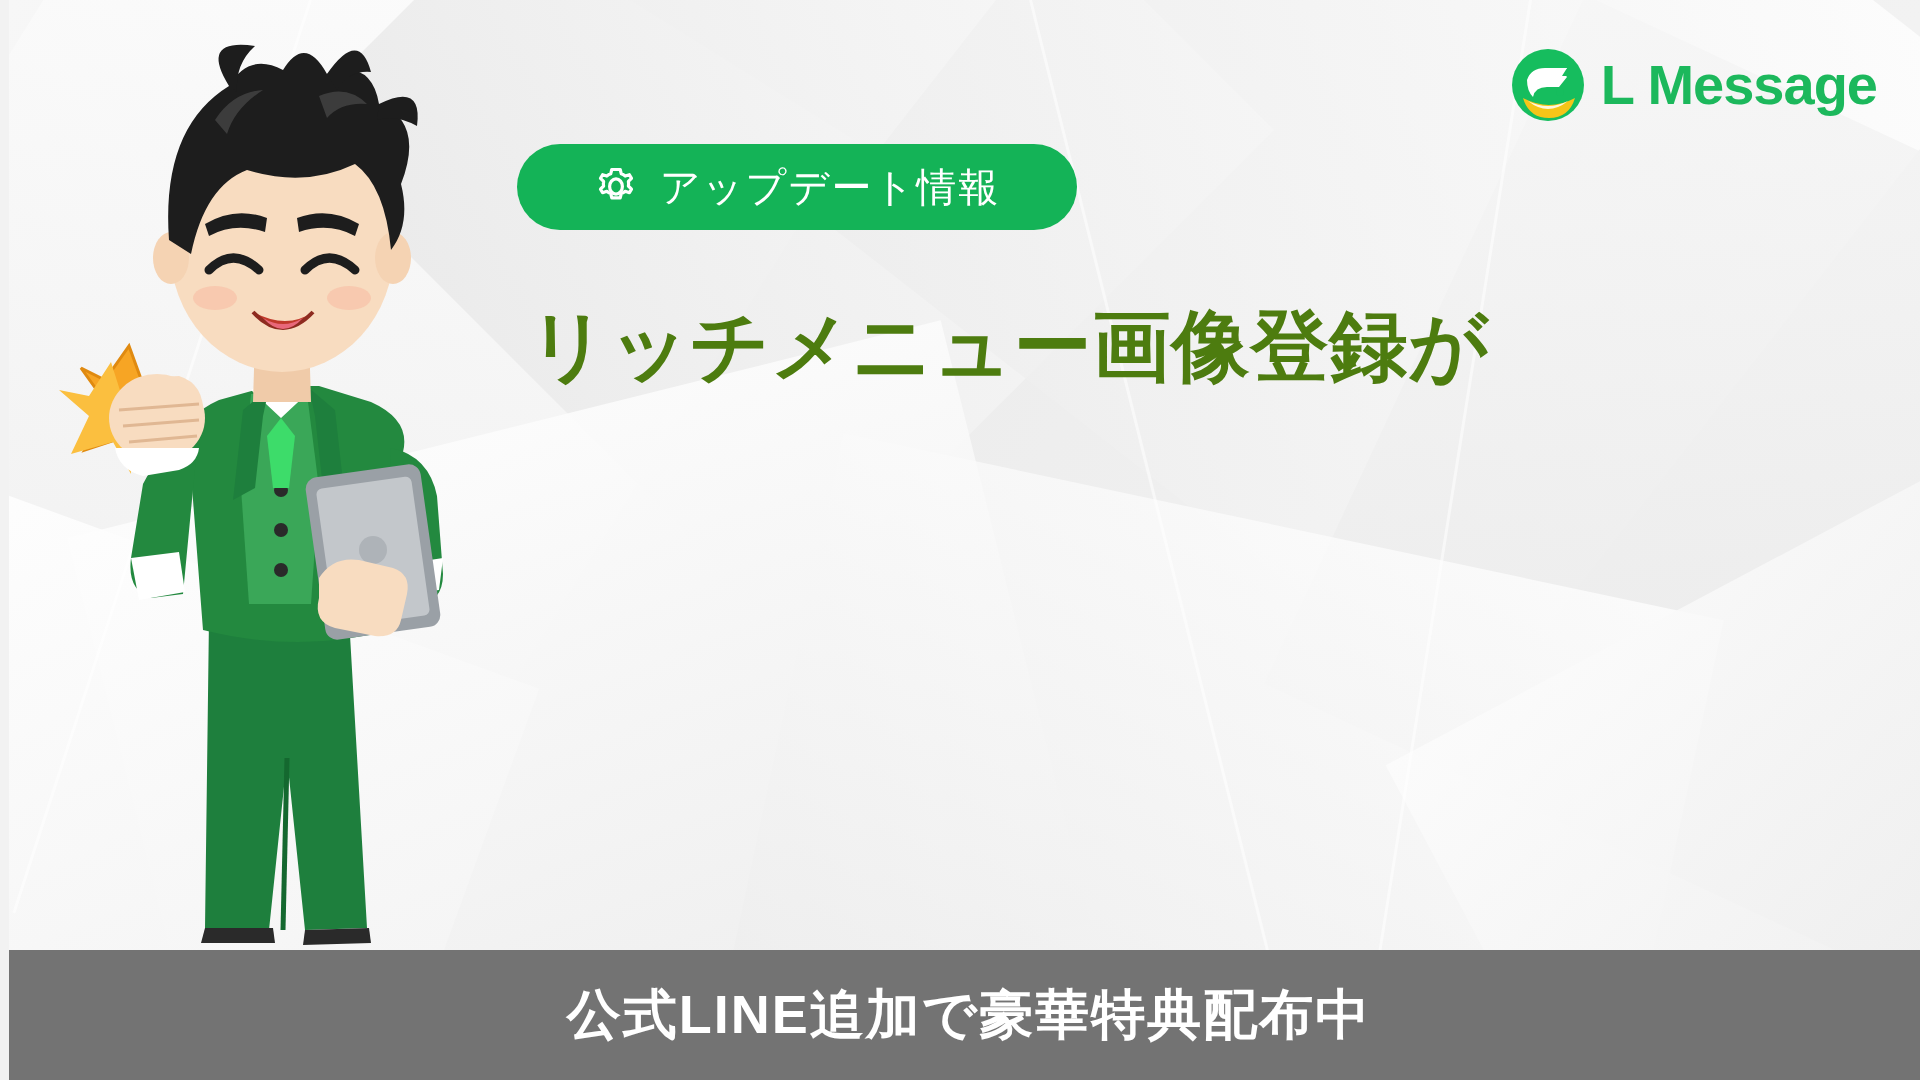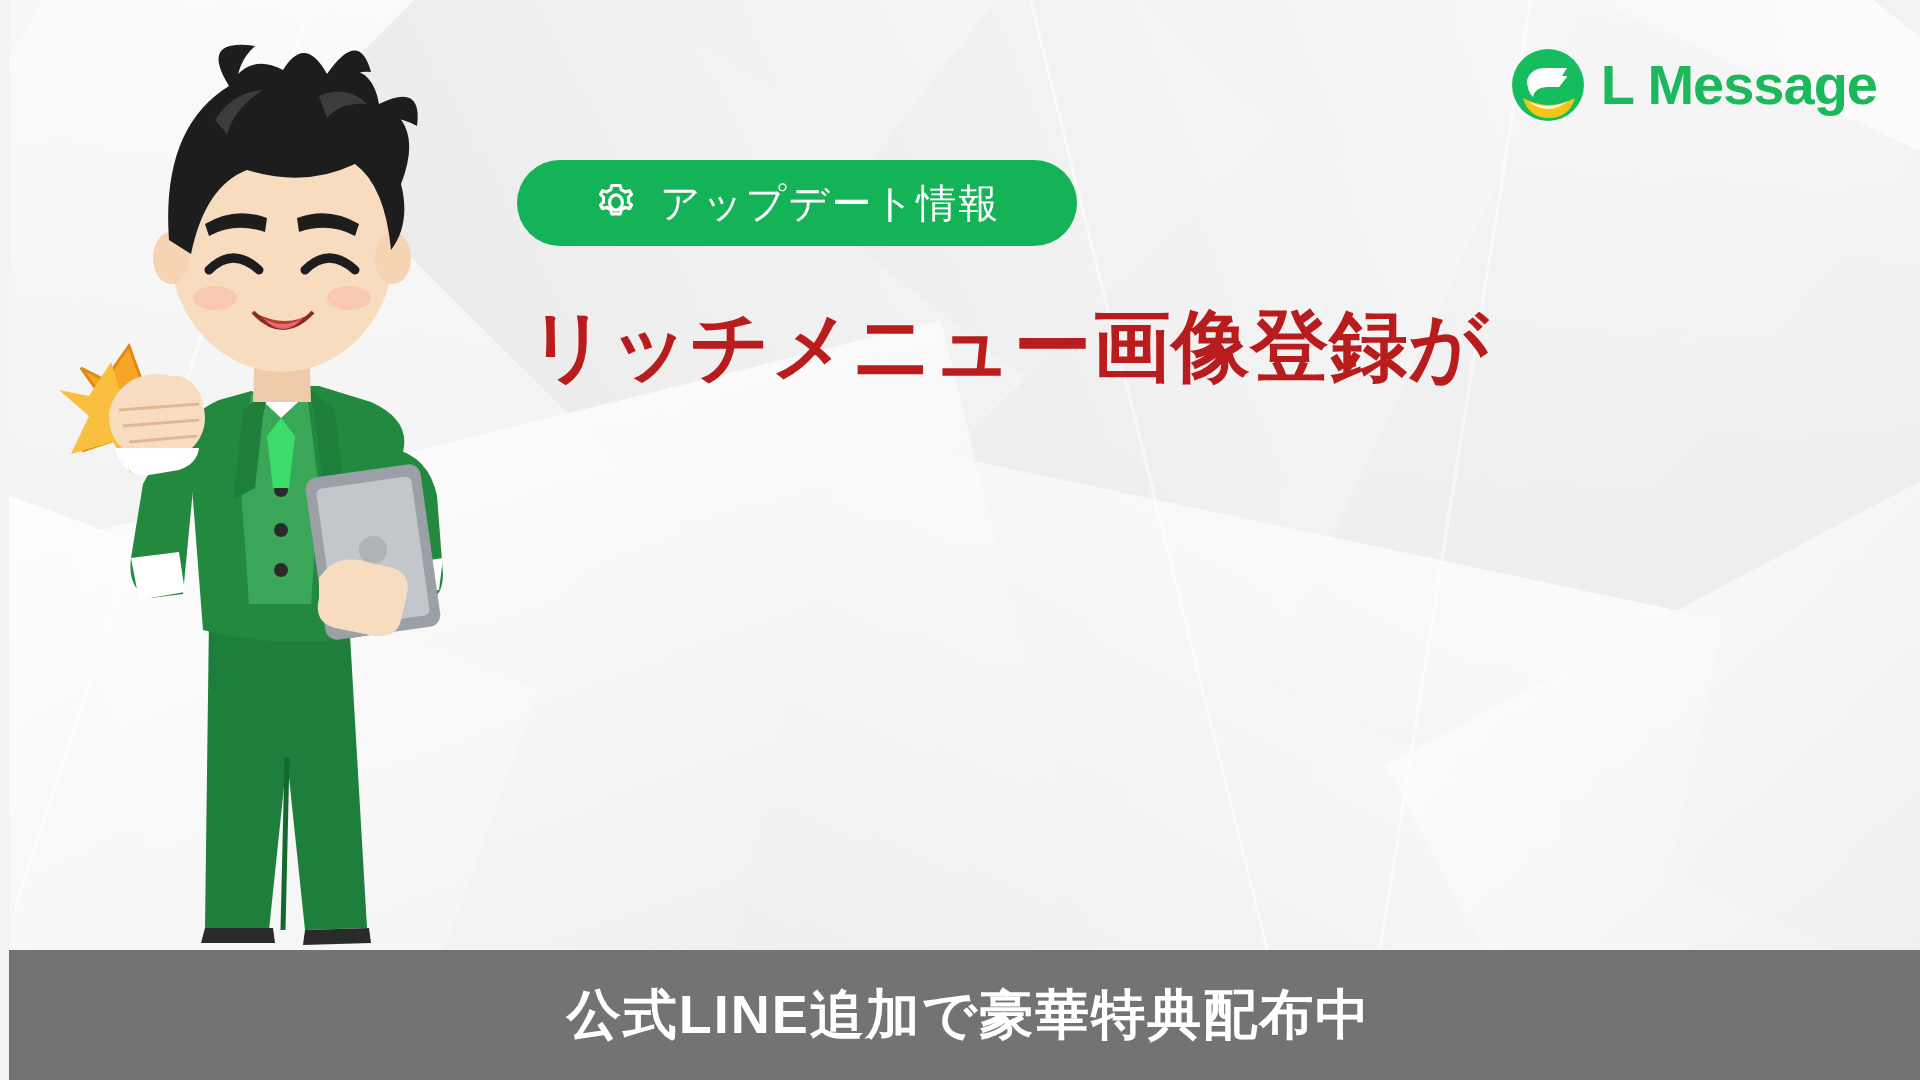--- a/index.html
+++ b/index.html
@@ -26,31 +26,31 @@
   .e2{left:1020px;top:0;width:3px;height:980px;transform:rotate(-14deg);transform-origin:top;}
   .e3{left:1520px;top:0;width:3px;height:980px;transform:rotate(9deg);transform-origin:top;}
 
   
   .logo{position:absolute;right:52px;top:48px;display:flex;align-items:center;gap:16px;}
   .logo-mark{width:74px;height:74px;position:relative;flex:0 0 auto;}
   .logo-text{font-size:56px;font-weight:bold;color:#1cb85c;letter-spacing:-1px;line-height:1;white-space:nowrap;}
 
   
   .badge{
-    position:absolute;left:508px;top:160px;
+    position:absolute;left:508px;top:144px;
     height:86px;min-width:560px;box-sizing:border-box;
     background:#14b357;border-radius:43px;
     display:flex;align-items:center;justify-content:center;gap:22px;
     padding:0 54px;
   }
   .badge-label{color:#fff;font-size:40px;font-weight:500;letter-spacing:2px;white-space:nowrap;}
   .gear-icon{width:44px;height:44px;flex:0 0 auto;}
 
   
-  .headline{position:absolute;left:480px;top:300px;width:1040px;text-align:center;color:#b91c1c;}
+  .headline{position:absolute;left:480px;top:300px;width:1040px;text-align:center;color:#4d7c0f;}
   .hl-1{font-size:78px;font-weight:bold;letter-spacing:1px;line-height:1.18;white-space:nowrap;}
   .hl-2{font-size:125px;font-weight:bold;letter-spacing:-1px;line-height:1.08;white-space:nowrap;margin-top:2px;}
   .hl-3{font-size:78px;font-weight:bold;letter-spacing:1px;line-height:1.2;white-space:nowrap;text-align:right;padding-right:46px;margin-top:4px;}
 
   
   .bottom-bar{
     position:absolute;left:0;bottom:0;width:1920px;height:130px;background:#737373;
     display:flex;align-items:center;justify-content:center;
   }
   .bottom-text{color:#fff;font-size:54px;font-weight:bold;letter-spacing:2px;white-space:nowrap;}

